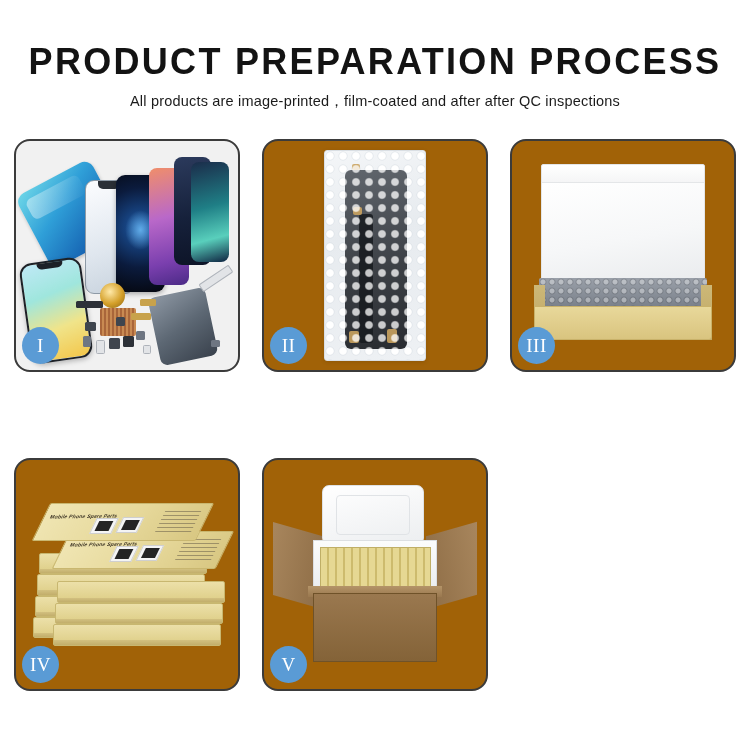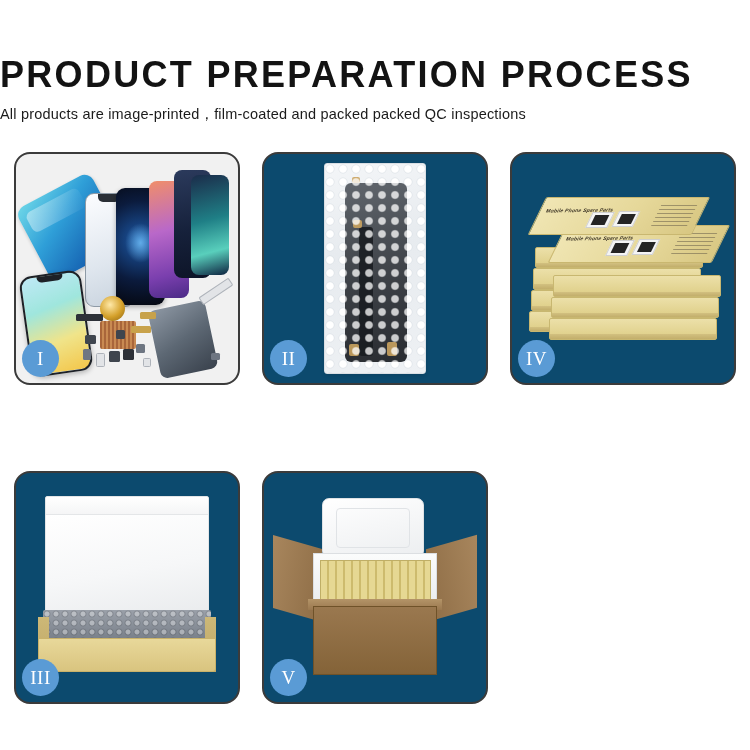--- a/index.html
+++ b/index.html
@@ -5,21 +5,21 @@
   * { box-sizing: border-box; margin: 0; padding: 0; }
   html, body {
     width: 750px; height: 750px;
     background: #ffffff;
     font-family: "Liberation Sans", sans-serif;
     overflow: hidden;
   }
   .page { position: relative; width: 750px; height: 750px; background: #fff; }
 
   
-  .header { text-align: left; padding-top: 41px; margin-top: 13px; }
+  .header { text-align: center; padding-top: 41px; }
   .title {
     font-size: 36px; font-weight: 700; color: #131313;
     letter-spacing: 2.3px; line-height: 42px;
     font-family: "Liberation Sans", sans-serif;
     white-space: nowrap;
   }
   .subtitle {
     margin-top: 8px;
     font-size: 14.5px; font-weight: 400; color: #1b1b1b;
     letter-spacing: .2px; line-height: 20px; white-space: nowrap;
@@ -31,21 +31,21 @@
     width: 722px;
     display: grid;
     grid-template-columns: repeat(3, 226px);
     grid-template-rows: repeat(2, 233px);
     column-gap: 22px; row-gap: 86px;
   }
   .panel {
     position: relative;
     border: 2.5px solid #3b3b3b;
     border-radius: 16px;
-    background: #0c4a6e;
+    background: #a16207;
     overflow: hidden;
   }
   .panel.tint { background: #f1f1f1; }
   .stage { position: absolute; inset: 0; }
 
   
   .badge {
     position: absolute; left: 6px; bottom: 6px;
     width: 37px; height: 37px; border-radius: 50%;
     background: #5a9bd5;
@@ -297,21 +297,21 @@
   }
   .p6 .tab{ position:absolute; background:#9d8254; }
 </style>
 </head>
 <body>
 
 <div class="page">
 
   <div class="header">
     <div class="title">PRODUCT PREPARATION PROCESS</div>
-    <div class="subtitle">All products are image-printed，film-coated and packed packed QC inspections</div>
+    <div class="subtitle">All products are image-printed，film-coated and after after QC inspections</div>
   </div>
 
   <div class="grid">
 
     <div class="panel tint p1">
       <div class="stage">
         <div class="ph blue-film"></div>
         <div class="ph glass"></div>
         <div class="ph dark"></div>
         <div class="ph purple"></div>
@@ -346,20 +346,32 @@
           <div class="tape" style="left:27%;top:6%;width:8%;height:3%;"></div>
           <div class="tape" style="left:28%;top:27%;width:9%;height:3.5%;"></div>
           <div class="tape" style="left:24%;top:86%;width:10%;height:6%;"></div>
           <div class="tape" style="left:62%;top:85%;width:10%;height:7%;"></div>
           <div class="bubble-overlay"></div>
         </div>
       </div>
       <div class="badge">II</div>
     </div>
 
+    <div class="panel p3">
+      <div class="stage">
+        <div class="lid-back"></div>
+        <div class="foam"></div>
+        <div class="gray-foam"></div>
+        <div class="box-left"></div>
+        <div class="box-right"></div>
+        <div class="box-front"></div>
+      </div>
+      <div class="badge">III</div>
+    </div>
+
     <div class="panel">
       <div class="stage">
         <div class="stack">
           <div class="kbox" style="left:2%;top:70%;">
               <div class="edge"></div>
             </div>
           <div class="kbox" style="left:3%;top:58%;">
               <div class="edge"></div>
             </div>
           <div class="kbox" style="left:4%;top:46%;">
@@ -397,32 +409,20 @@
             <div class="kswatch" style="left:49%;top:37%;">
                 <i></i>
               </div>
             <div class="klines"></div>
           </div>
         </div>
       </div>
       <div class="badge">IV</div>
     </div>
 
-    <div class="panel p3">
-      <div class="stage">
-        <div class="lid-back"></div>
-        <div class="foam"></div>
-        <div class="gray-foam"></div>
-        <div class="box-left"></div>
-        <div class="box-right"></div>
-        <div class="box-front"></div>
-      </div>
-      <div class="badge">III</div>
-    </div>
-
     <div class="panel p5">
       <div class="stage">
         <div class="flapL"></div>
         <div class="flapR"></div>
         <div class="foamlid"></div>
         <div class="foamliner"></div>
         <div class="goods"></div>
         <div class="cartonlip"></div>
         <div class="cartonfront"></div>
       </div>

